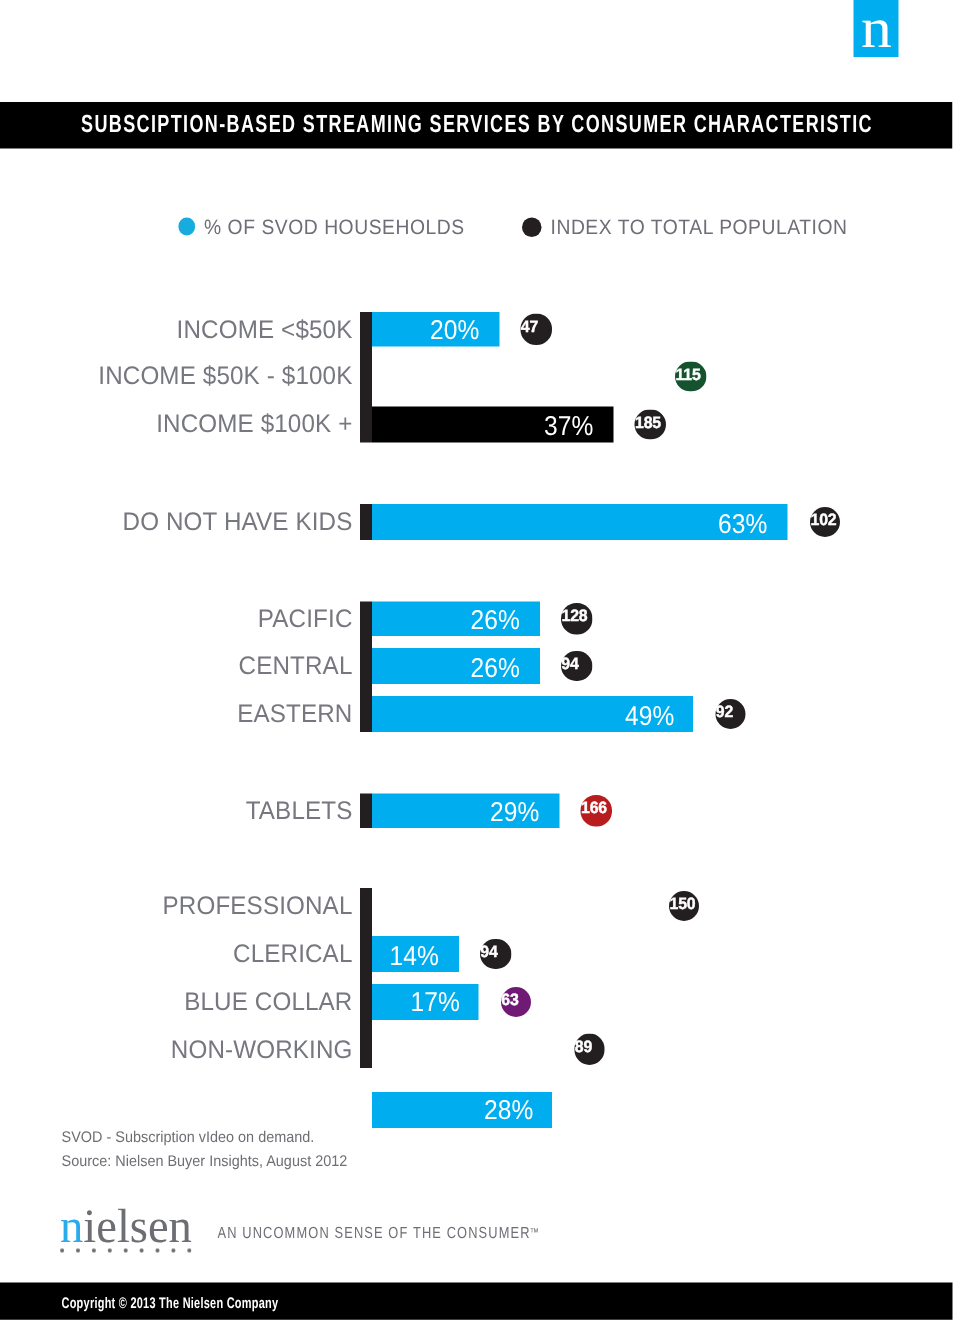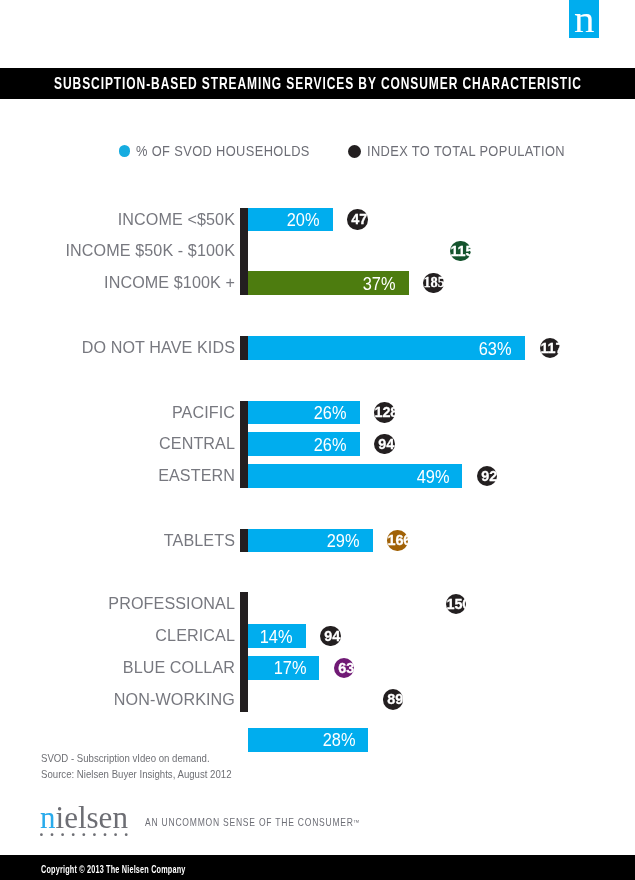--- a/index.html
+++ b/index.html
@@ -39,21 +39,21 @@
   .bar-axis{position:absolute;left:240px;width:8px;background:#231f20;}
   .bar-row{position:absolute;left:0;width:635px;height:24px;}
   .bar-label{position:absolute;right:400px;width:260px;text-align:right;height:24px;line-height:24px;
       color:#77787f;font-size:16.9px;letter-spacing:0.1px;white-space:nowrap;
       transform:scaleX(0.955);transform-origin:right center;}
   .bar-fill{position:absolute;left:248px;height:24px;background:#00adee;}
   .bar-pct{position:absolute;right:13px;top:1.5px;height:24px;line-height:24px;color:#fff;
       font-size:18.2px;letter-spacing:0.1px;
       transform:scaleX(0.90);transform-origin:right center;}
   .bar-badge{position:absolute;width:20.5px;height:20.5px;border-radius:50%;background:#231f20;
-      color:#fff;font-size:15px;font-weight:bold;text-align:right;line-height:19.8px;
+      color:#fff;font-size:11px;font-weight:bold;text-align:left;line-height:19.8px;
       letter-spacing:-0.1px;top:1.6px;-webkit-text-stroke:0.3px #fff;
       -webkit-font-smoothing:antialiased;}
   .bar-badge span{display:inline-block;transform:scaleX(0.96);}
 
   
   #notes{position:absolute;left:40.5px;top:751px;color:#6e6f74;font-size:10.3px;line-height:15.8px;}
   #notes div{white-space:nowrap;height:15.8px;}
   #notes div span{display:inline-block;transform:scaleX(0.935);transform-origin:left center;}
 
   
@@ -106,34 +106,34 @@
             <span class="bar-pct" style="line-height: 23.8px; height: 23.8px;">20%</span>
           </div>
           <div class="bar-badge" style="left: 347.18px; background: rgb(35, 31, 32);"><span>47</span></div>
         </div>
         <div class="bar-row" style="top: 31.8px; height: 23.8px;">
           <div class="bar-label" style="line-height: 23.8px; height: 23.8px;">INCOME $50K - $100K</div>
           <div class="bar-badge" style="left: 450.059px; background: #14532d;"><span>115</span></div>
         </div>
         <div class="bar-row" style="top: 63.6px; height: 23.8px;">
           <div class="bar-label" style="line-height: 23.8px; height: 23.8px;">INCOME $100K +</div>
-          <div class="bar-fill" style="width: 160.721px; height: 23.8px; background: #4d7c0f;">
+          <div class="bar-fill" style="width: 160.721px; height: 23.8px; background: #000000;">
             <span class="bar-pct" style="line-height: 23.8px; height: 23.8px;">37%</span>
           </div>
-          <div class="bar-badge" style="left: 423.221px; background: rgb(35, 31, 32); font-family: Liberation Serif, serif;"><span>185</span></div>
+          <div class="bar-badge" style="left: 423.221px; background: rgb(35, 31, 32);"><span>185</span></div>
         </div>
       </div>
       <div class="bar-group" style="top: 336px; height: 23.8px;">
         <div class="bar-axis" style="top: 0px; height: 23.8px;"></div>
         <div class="bar-row" style="top: 0px; height: 23.8px;">
           <div class="bar-label" style="line-height: 23.8px; height: 23.8px;">DO NOT HAVE KIDS</div>
           <div class="bar-fill" style="width: 277.019px; height: 23.8px; background: rgb(0, 173, 238);">
             <span class="bar-pct" style="line-height: 23.8px; height: 23.8px;">63%</span>
           </div>
-          <div class="bar-badge" style="left: 539.519px; background: rgb(35, 31, 32);"><span>117</span></div>
+          <div class="bar-badge" style="left: 539.519px; background: rgb(35, 31, 32);"><span>102</span></div>
         </div>
       </div>
       <div class="bar-group" style="top: 400.5px; height: 87.4px;">
         <div class="bar-axis" style="top: 0px; height: 87.4px;"></div>
         <div class="bar-row" style="top: 0px; height: 23.8px;">
           <div class="bar-label" style="line-height: 23.8px; height: 23.8px;">PACIFIC</div>
           <div class="bar-fill" style="width: 111.518px; height: 23.8px; background: rgb(0, 173, 238);">
             <span class="bar-pct" style="line-height: 23.8px; height: 23.8px;">26%</span>
           </div>
           <div class="bar-badge" style="left: 374.018px; background: rgb(35, 31, 32);"><span>128</span></div>
@@ -153,21 +153,21 @@
           <div class="bar-badge" style="left: 476.897px; background: rgb(35, 31, 32);"><span>92</span></div>
         </div>
       </div>
       <div class="bar-group" style="top: 528.6px; height: 23.8px;">
         <div class="bar-axis" style="top: 0px; height: 23.8px;"></div>
         <div class="bar-row" style="top: 0px; height: 23.8px;">
           <div class="bar-label" style="line-height: 23.8px; height: 23.8px;">TABLETS</div>
           <div class="bar-fill" style="width: 124.937px; height: 23.8px; background: rgb(0, 173, 238);">
             <span class="bar-pct" style="line-height: 23.8px; height: 23.8px;">29%</span>
           </div>
-          <div class="bar-badge" style="left: 387.437px; background: #a16207;"><span>166</span></div>
+          <div class="bar-badge" style="left: 387.437px; background: #b91c1c;"><span>166</span></div>
         </div>
       </div>
       <div class="bar-group" style="top: 592.4px; height: 119.2px;">
         <div class="bar-axis" style="top: 0px; height: 119.2px;"></div>
         <div class="bar-row" style="top: 0px; height: 23.8px;">
           <div class="bar-label" style="line-height: 23.8px; height: 23.8px;">PROFESSIONAL</div>
           <div class="bar-badge" style="left: 445.586px; background: rgb(35, 31, 32);"><span>150</span></div>
         </div>
         <div class="bar-row" style="top: 31.8px; height: 23.8px;">
           <div class="bar-label" style="line-height: 23.8px; height: 23.8px;">CLERICAL</div>

